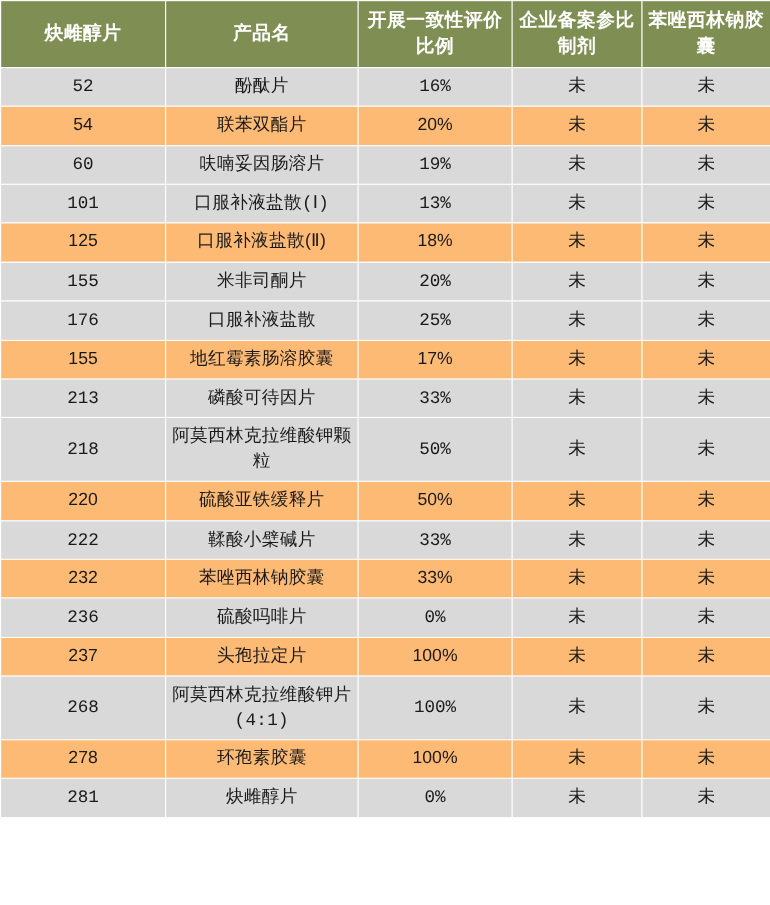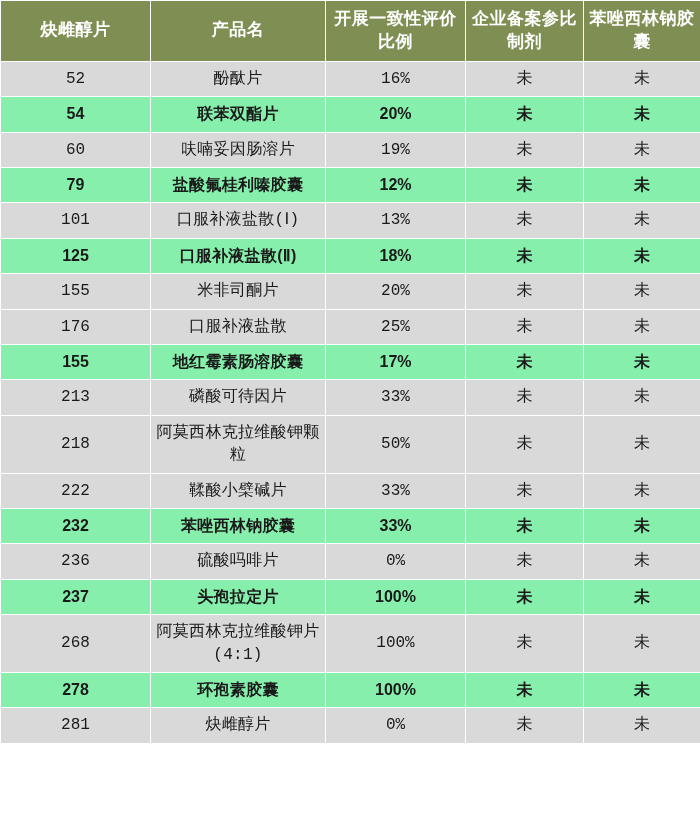--- a/index.html
+++ b/index.html
@@ -42,22 +42,21 @@
     padding: 6px 3px;
     border: 1px solid #ffffff;
     line-height: 1.4;
     vertical-align: middle;
   }
   table.drug-table tbody tr.odd td {
     background: #d9d9d9;
     font-family: Liberation Mono, monospace;
   }
   table.drug-table tbody tr.even td {
-    background: #86efac;
-    font-weight: bold;
+    background: #fdba74;
   }
   td.name-cell {
     letter-spacing: 0.3px;
   }
   td.id-cell {
     font-weight: normal;
   }
 </style>
 </head>
 <body>
@@ -94,27 +93,20 @@
         <td>未</td>
         <td>未</td>
       </tr>
       <tr class="odd">
         <td class="id-cell">60</td>
         <td class="name-cell">呋喃妥因肠溶片</td>
         <td>19%</td>
         <td>未</td>
         <td>未</td>
       </tr>
-      <tr class="even">
-        <td class="id-cell">79</td>
-        <td class="name-cell">盐酸氟桂利嗪胶囊</td>
-        <td>12%</td>
-        <td>未</td>
-        <td>未</td>
-      </tr>
       <tr class="odd">
         <td class="id-cell">101</td>
         <td class="name-cell">口服补液盐散(Ⅰ)</td>
         <td>13%</td>
         <td>未</td>
         <td>未</td>
       </tr>
       <tr class="even">
         <td class="id-cell">125</td>
         <td class="name-cell">口服补液盐散(Ⅱ)</td>
@@ -146,20 +138,27 @@
       <tr class="odd">
         <td class="id-cell">213</td>
         <td class="name-cell">磷酸可待因片</td>
         <td>33%</td>
         <td>未</td>
         <td>未</td>
       </tr>
       <tr class="odd">
         <td class="id-cell">218</td>
         <td class="name-cell">阿莫西林克拉维酸钾颗粒</td>
+        <td>50%</td>
+        <td>未</td>
+        <td>未</td>
+      </tr>
+      <tr class="even">
+        <td class="id-cell">220</td>
+        <td class="name-cell">硫酸亚铁缓释片</td>
         <td>50%</td>
         <td>未</td>
         <td>未</td>
       </tr>
       <tr class="odd">
         <td class="id-cell">222</td>
         <td class="name-cell">鞣酸小檗碱片</td>
         <td>33%</td>
         <td>未</td>
         <td>未</td>

